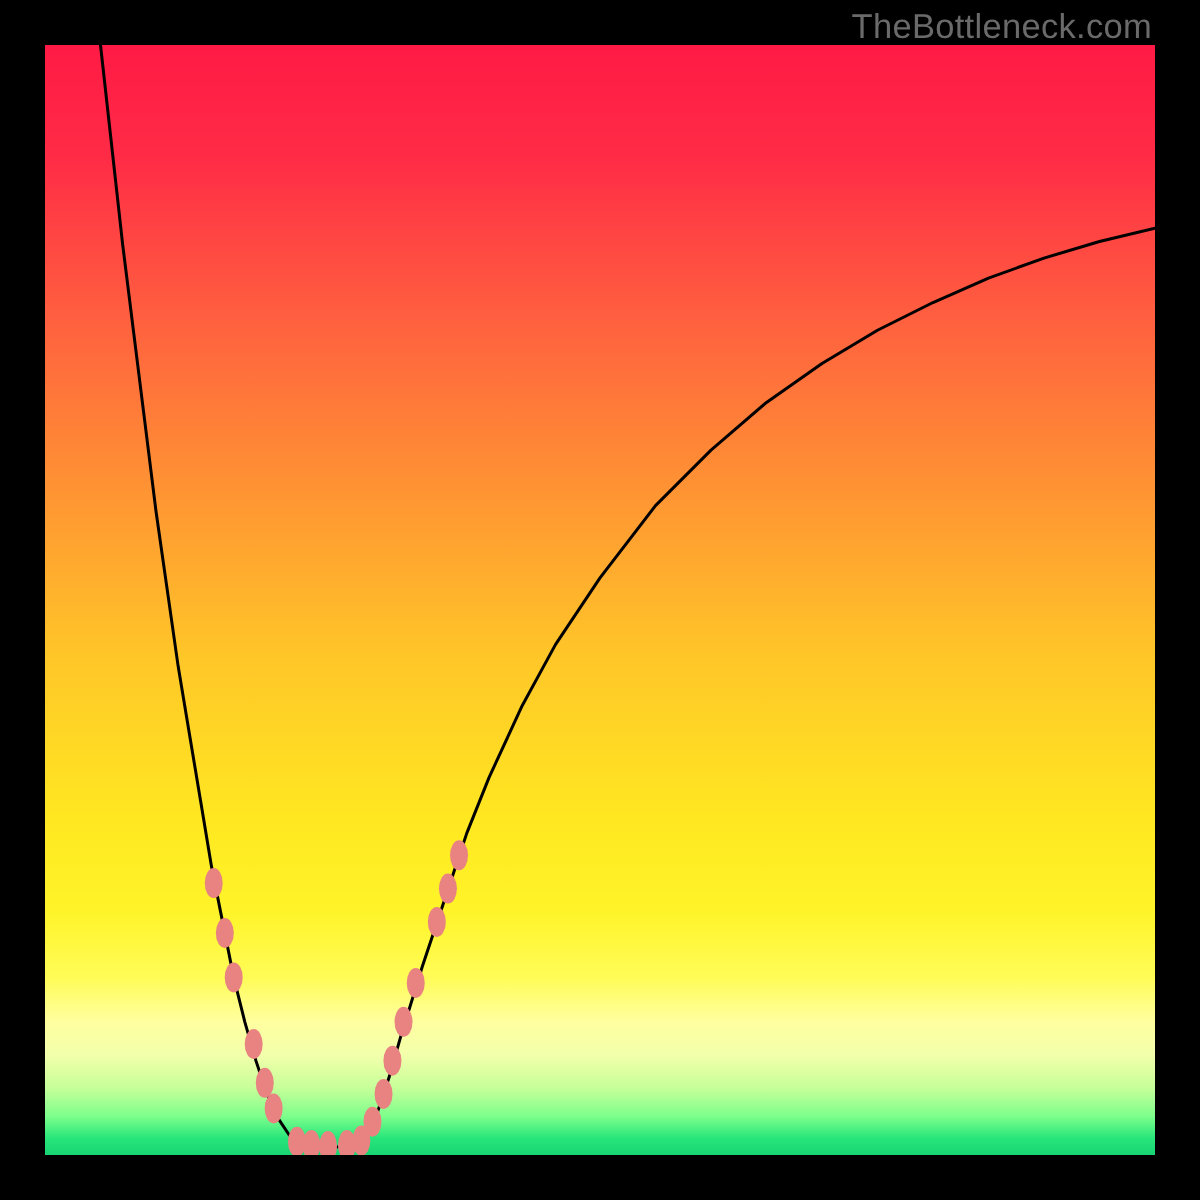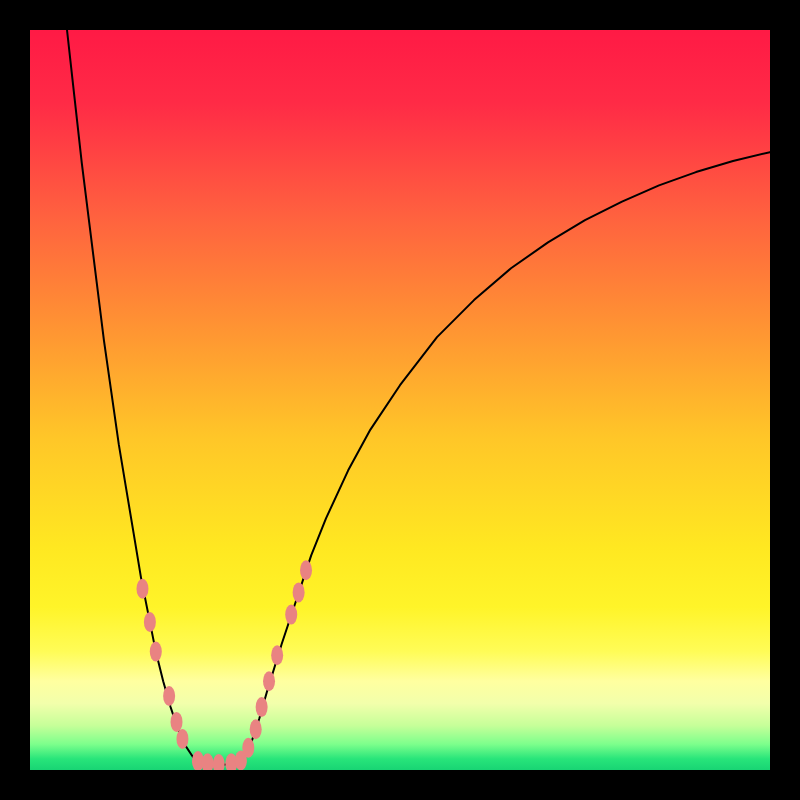--- a/index.html
+++ b/index.html
@@ -94,13 +94,14 @@
           <ellipse cx="225.7" cy="699.3" rx="6" ry="10" fill="#e98382"></ellipse>
           <ellipse cx="231.62" cy="677.1" rx="6" ry="10" fill="#e98382"></ellipse>
           <ellipse cx="239.01999999999995" cy="651.2" rx="6" ry="10" fill="#e98382"></ellipse>
           <ellipse cx="247.15999999999997" cy="625.3" rx="6" ry="10" fill="#e98382"></ellipse>
           <ellipse cx="261.21999999999997" cy="584.6" rx="6" ry="10" fill="#e98382"></ellipse>
           <ellipse cx="268.62" cy="562.4" rx="6" ry="10" fill="#e98382"></ellipse>
           <ellipse cx="276.02" cy="540.2" rx="6" ry="10" fill="#e98382"></ellipse>
         </g>
     </svg>
   </div>
+  <div class="watermark">TheBottleneck.com</div>
 </div>
 
 </body></html>

